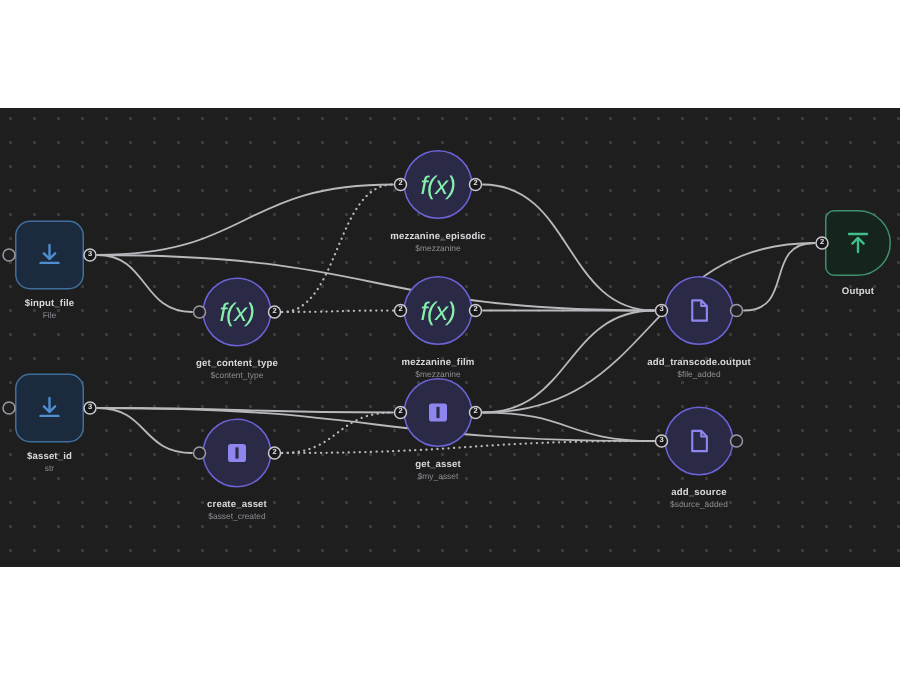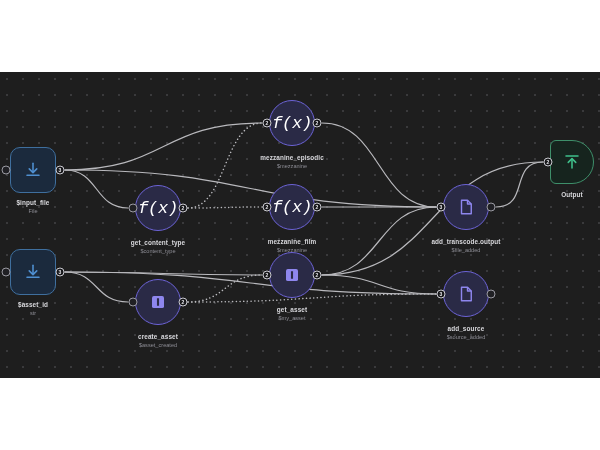--- a/index.html
+++ b/index.html
@@ -85,24 +85,24 @@
     background: #16241e;
     border: 1.4px solid #3e8f6a;
   }
 
   .glyph {
     display: block;
     line-height: 1;
   }
 
   .glyph-fx {
-    font-family: Liberation Mono, monospace;
+    font-family: Liberation Sans, sans-serif;
     font-style: italic;
     font-size: 17px;
-    color: #ffffff;
+    color: #86efac;
     letter-spacing: -0.3px;
   }
 
   .label {
     position: absolute;
     transform: translateX(-50%);
     text-align: center;
     white-space: nowrap;
     pointer-events: none;
   }

